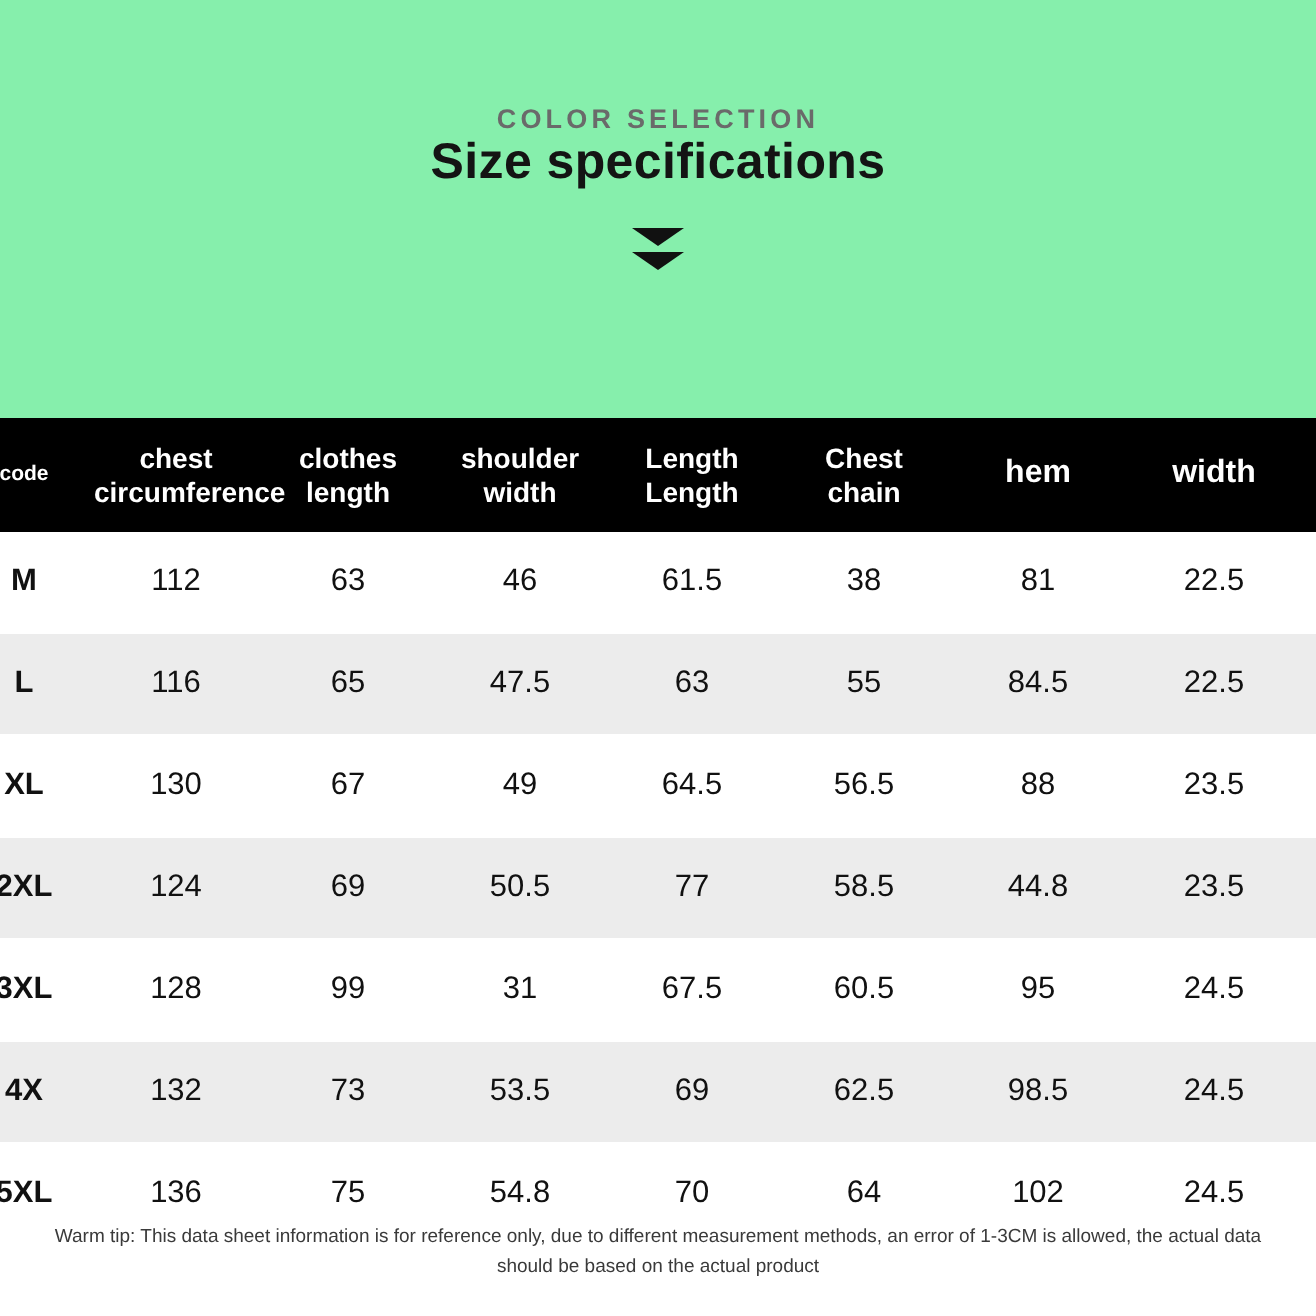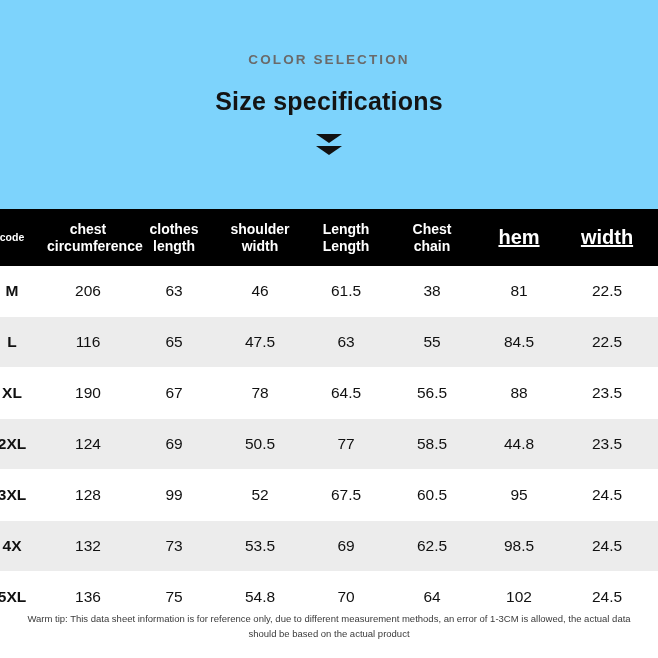--- a/index.html
+++ b/index.html
@@ -8,39 +8,38 @@
     width: 658px;
     height: 658px;
     background: #ffffff;
     font-family: "Liberation Sans", sans-serif;
     overflow: hidden;
   }
   .page {
     position: relative;
     width: 658px;
     height: 528px;
-    background: #7dd3fc;
+    background: #86efac;
     box-sizing: border-box;
   }
   .header {
     text-align: center;
     padding-top: 52px;
   }
   .eyebrow {
     font-size: 13.5px;
     font-weight: bold;
     letter-spacing: 2.1px;
     color: #6a6a6a;
     text-transform: uppercase;
   }
   .title {
     font-size: 25px;
     font-weight: bold;
     color: #141414;
-    margin-top: 20px;
     letter-spacing: 0.2px;
   }
   .chevrons {
     margin-top: 18px;
     display: flex;
     flex-direction: column;
     align-items: center;
     gap: 3px;
   }
   .chev {
@@ -81,21 +80,21 @@
     border-bottom: 1px solid #ffffff;
   }
   table.size-table tbody tr:nth-child(odd) td { background: #ffffff; }
   table.size-table tbody tr:nth-child(even) td { background: #ececec; }
   td.code-cell { font-weight: bold; font-size: 15.5px; }
   .col-code { width: 62px; }
   .col-std { width: 82px; }
   .col-big { width: 84px; }
   .col-last { width: 62px; }
   th.small { font-size: 14px; }
-  th.big { font-size: 20px; font-weight: bold; text-decoration: underline; }
+  th.big { font-size: 16px; font-weight: bold; }
   th.edge { font-size: 10.5px; }
   .note {
     position: absolute;
     left: 0;
     right: 0;
     top: 612px;
     text-align: center;
     font-size: 9.5px;
     color: #3a3a3a;
     line-height: 1.55;
@@ -145,21 +144,21 @@
             <div>chain</div>
           </th>
           <th class="col-big big">hem</th>
           <th class="col-big big">width</th>
           <th class="col-last edge">collar</th>
         </tr>
       </thead>
       <tbody>
         <tr>
           <td class="code-cell">M</td>
-          <td>206</td>
+          <td>112</td>
           <td>63</td>
           <td>46</td>
           <td>61.5</td>
           <td>38</td>
           <td>81</td>
           <td>22.5</td>
           <td>44</td>
         </tr>
         <tr>
           <td class="code-cell">L</td>
@@ -167,23 +166,23 @@
           <td>65</td>
           <td>47.5</td>
           <td>63</td>
           <td>55</td>
           <td>84.5</td>
           <td>22.5</td>
           <td>45</td>
         </tr>
         <tr>
           <td class="code-cell">XL</td>
-          <td>190</td>
+          <td>130</td>
           <td>67</td>
-          <td>78</td>
+          <td>49</td>
           <td>64.5</td>
           <td>56.5</td>
           <td>88</td>
           <td>23.5</td>
           <td>46</td>
         </tr>
         <tr>
           <td class="code-cell">2XL</td>
           <td>124</td>
           <td>69</td>
@@ -191,21 +190,21 @@
           <td>77</td>
           <td>58.5</td>
           <td>44.8</td>
           <td>23.5</td>
           <td>47</td>
         </tr>
         <tr>
           <td class="code-cell">3XL</td>
           <td>128</td>
           <td>99</td>
-          <td>52</td>
+          <td>31</td>
           <td>67.5</td>
           <td>60.5</td>
           <td>95</td>
           <td>24.5</td>
           <td>48</td>
         </tr>
         <tr>
           <td class="code-cell">4X</td>
           <td>132</td>
           <td>73</td>

